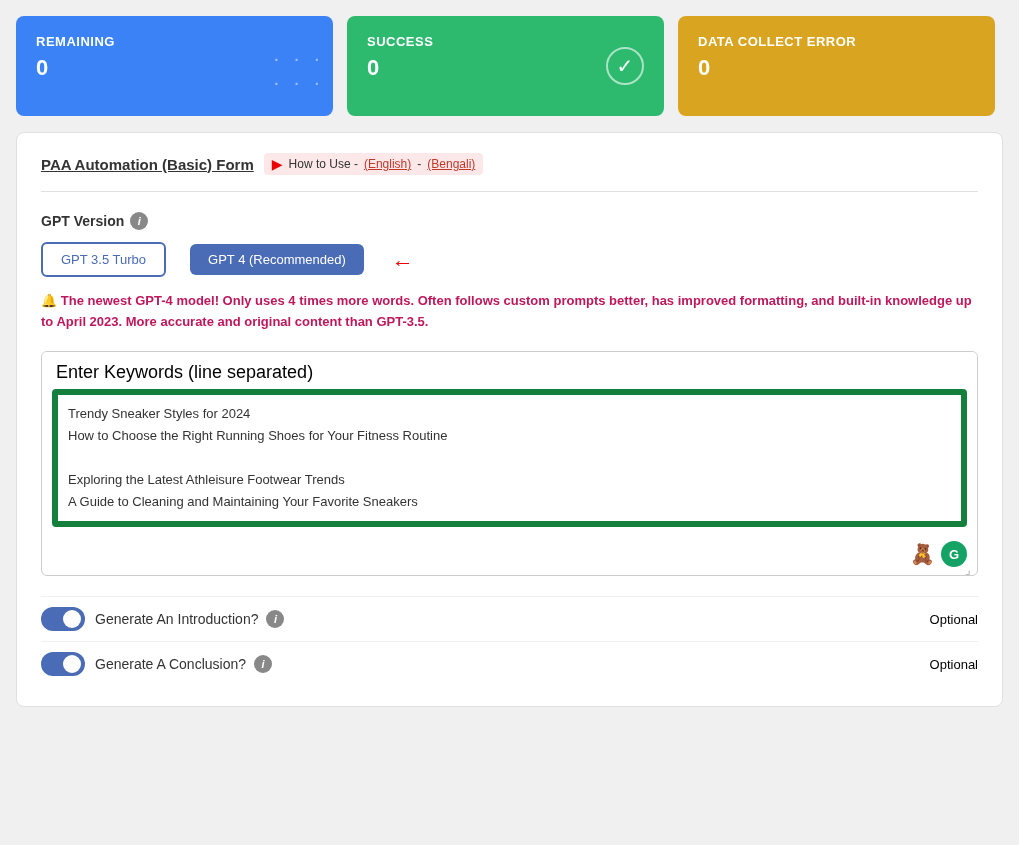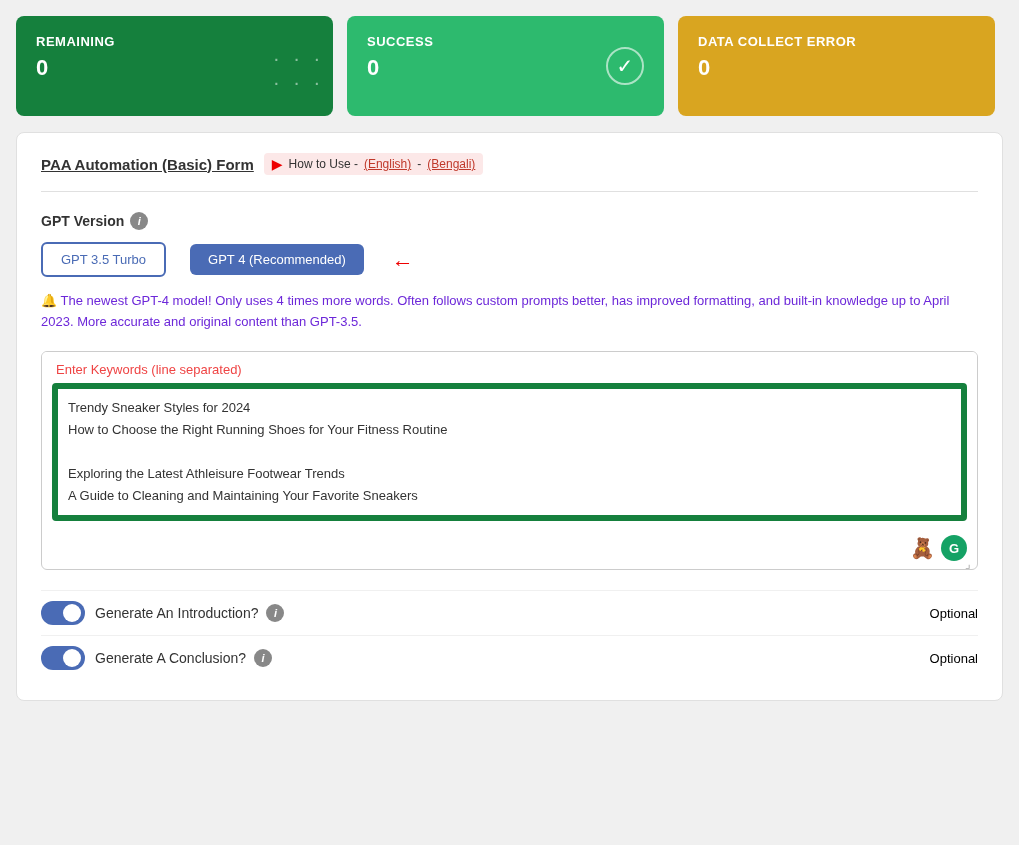--- a/index.html
+++ b/index.html
@@ -16,21 +16,21 @@
       flex: 1;
       padding: 18px 20px;
       border-radius: 8px;
       color: white;
       margin-right: 14px;
       position: relative;
       min-height: 100px;
     }
     .stat-card:last-child { margin-right: 8px; }
 
-    .stat-card.remaining { background: #15803d; }
+    .stat-card.remaining { background: #3b82f6; }
     .stat-card.success { background: #2dba6e; }
     .stat-card.error { background: #d9a520; }
 
     .stat-title {
       font-weight: bold;
       font-size: 13px;
       letter-spacing: 0.5px;
       margin-bottom: 6px;
     }
     .stat-value {
@@ -172,40 +172,41 @@
     }
 
     .arrow-indicator {
       color: #e00;
       font-size: 22px;
       margin-left: 4px;
     }
 
     .gpt4-note {
       font-size: 13px;
-      color: #6d28d9;
+      color: #be185d;
       margin-bottom: 18px;
       line-height: 1.6;
+      font-weight: bold;
     }
 
     .keyword-section {
       margin-bottom: 20px;
     }
 
     .keyword-textarea-wrapper {
       border: 1px solid #ccc;
       border-radius: 6px;
       overflow: hidden;
       position: relative;
     }
 
     .keyword-placeholder-label {
       padding: 10px 14px 6px 14px;
-      color: #ef4444;
-      font-size: 13px;
+      color: #000000;
+      font-size: 18px;
       border-bottom: none;
       background: white;
     }
 
     .keyword-content {
       border: 6px solid #15803d;
       margin: 0 10px 10px 10px;
       border-radius: 4px;
       padding: 8px 10px;
       font-size: 13px;

